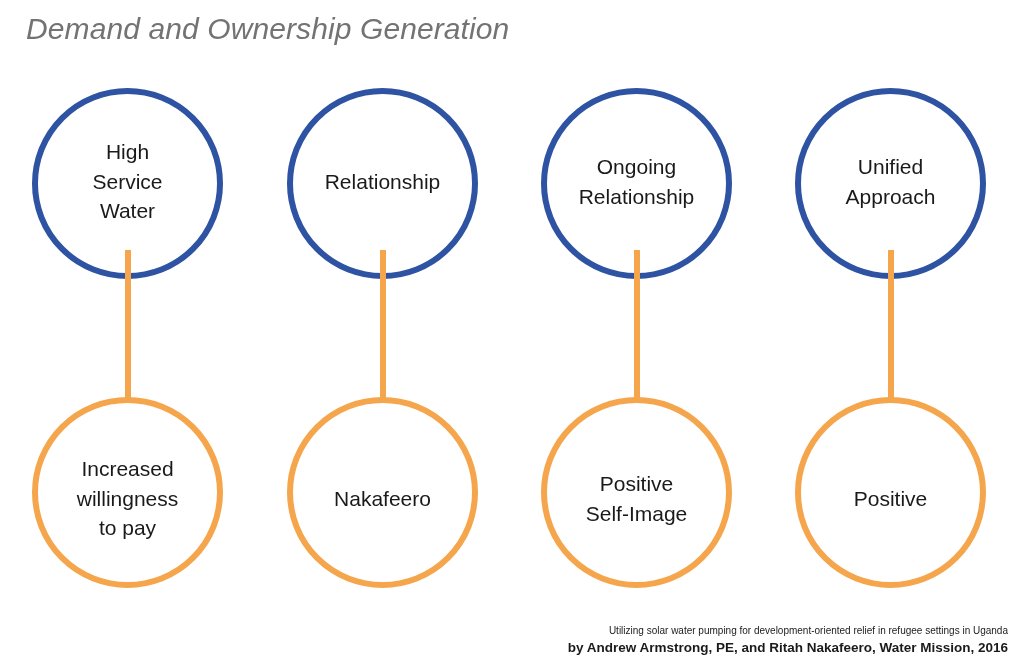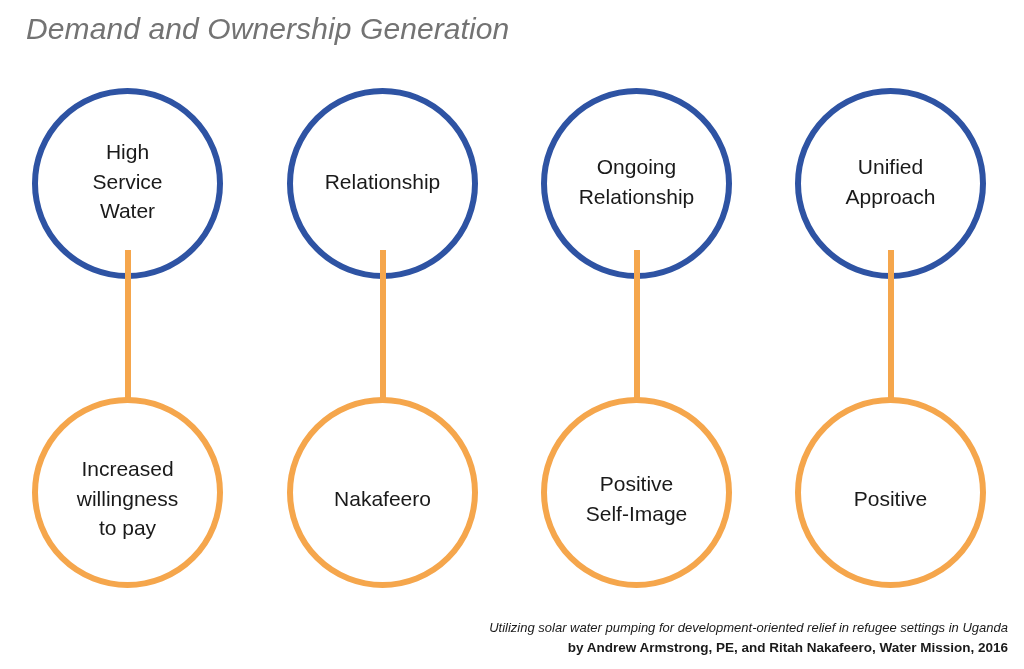--- a/index.html
+++ b/index.html
@@ -85,22 +85,21 @@
 
   
   #citation {
     position: absolute;
     right: 16px;
     bottom: 10px;
     text-align: right;
     color: #1a1a1a;
   }
   #citation-title {
-    font-size: 13px;
-    font-style: italic;
+    font-size: 10px;
     line-height: 1.55;
     white-space: nowrap;
   }
   #citation-authors {
     font-size: 13.5px;
     line-height: 1.55;
     white-space: nowrap;
     font-weight: bold;
   }
 </style>

